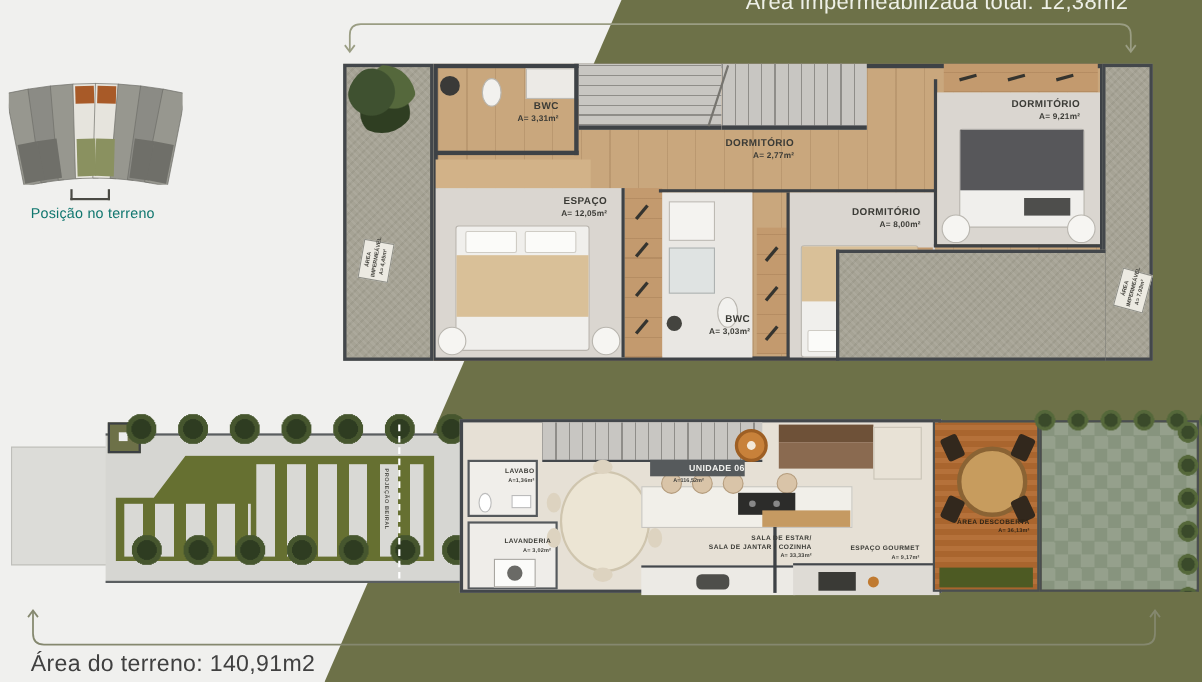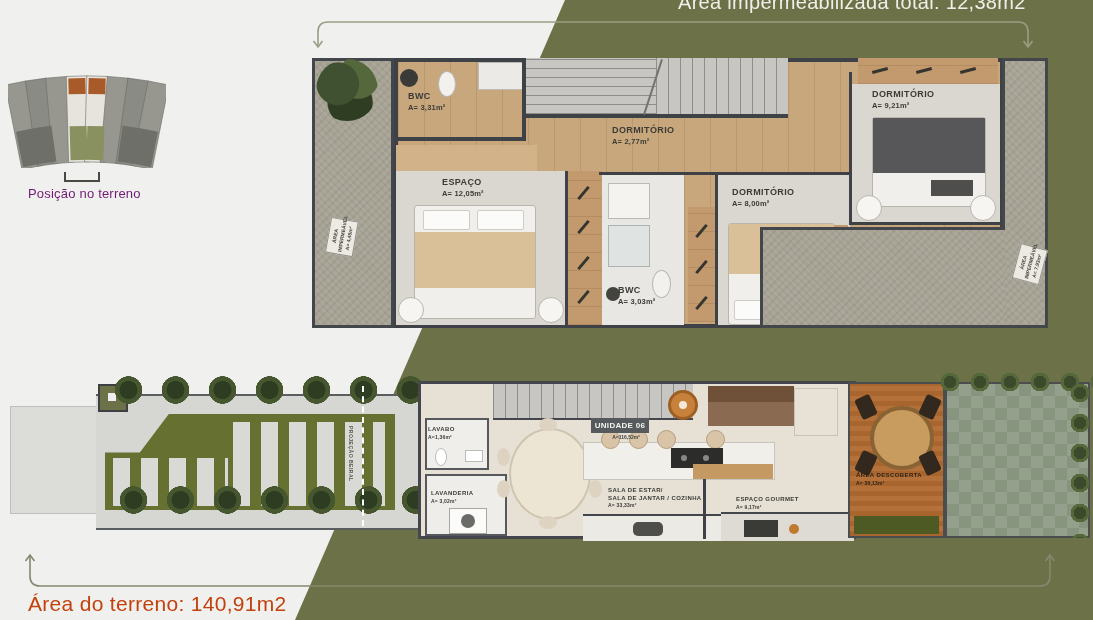--- a/index.html
+++ b/index.html
@@ -9,35 +9,35 @@
   .diag{position:absolute;inset:0;background:#6d7148;
         clip-path:polygon(565px 0,1093px 0,1093px 620px,295px 620px)}
   
   .badge{position:absolute;left:0;top:0;width:168px;height:46px;background:#6d7148;
          border-radius:0 0 44px 0}
   .badge-txt{position:absolute;left:5px;top:-10px;font-size:29px;line-height:1;
              font-weight:300;color:#f3f2ec;letter-spacing:.5px}
   .top-ann{position:absolute;left:678px;top:-9px;font-size:20px;font-weight:300;
            color:#eef0e7;letter-spacing:.3px}
   .footer-txt{position:absolute;left:28px;top:592px;font-size:21px;font-weight:300;
-              color:#c2410c;letter-spacing:.3px}
-  .site-cap{position:absolute;left:28px;top:186px;font-size:13px;color:#701a75;letter-spacing:.2px}
+              color:#404040;letter-spacing:.3px}
+  .site-cap{position:absolute;left:28px;top:186px;font-size:13px;color:#0f766e;letter-spacing:.2px}
   .site-bracket{position:absolute;left:64px;top:172px;width:32px;height:8px;
                 border-left:2px solid #4a4a44;border-right:2px solid #4a4a44;border-bottom:2px solid #4a4a44}
   
   .grass{background:#a6a395;
          background-image:repeating-linear-gradient(45deg,rgba(255,255,255,.07) 0 2px,transparent 2px 5px),
                           repeating-linear-gradient(-45deg,rgba(60,60,45,.08) 0 2px,transparent 2px 6px)}
   .wood{background:#c9a77d;
         background-image:repeating-linear-gradient(90deg,rgba(80,45,15,.12) 0 1px,transparent 1px 26px)}
   .woodv{background:#c39a6e;
         background-image:repeating-linear-gradient(0deg,rgba(80,45,15,.12) 0 1px,transparent 1px 18px)}
   .room{background:#dad6d0}
   .wall{position:absolute;background:#3e4246}
-  .lbl{position:absolute;text-align:left;color:#3b3b36;font-weight:700;letter-spacing:.4px;z-index:6}
+  .lbl{position:absolute;text-align:right;color:#3b3b36;font-weight:700;letter-spacing:.4px;z-index:6}
   .lbl .n{font-size:9px;line-height:1.3}
   .lbl .a{font-size:7.5px;font-weight:600;letter-spacing:.2px}
   .lbl2 .n{font-size:6px;line-height:1.25}
   .lbl2 .a{font-size:5px;font-weight:600}
   .vlabel{position:absolute;width:30px;background:#eceae2;border:1px solid #8f8f87;padding:3px 2px;
           font-size:5px;font-weight:700;color:#45443e;text-align:center;line-height:1.35;
           transform:rotate(-80deg);z-index:6}
   .circle{position:absolute;border-radius:50%}
   .bed{position:absolute;background:#f0efec;border:1px solid #b9b5ae;border-radius:3px}
   .pillow{position:absolute;background:#fbfbf9;border:1px solid #cfccc5;border-radius:2px}
@@ -261,21 +261,21 @@
 
       <div class="abs" style="left:88px;top:44px;width:78px;height:88px;background:#ece5d4;border:2px solid #cfc5ae;border-radius:50%">
         <div class="circle" style="left:28px;top:-12px;width:18px;height:13px;background:#ddd3c0"></div>
         <div class="circle" style="left:28px;top:86px;width:18px;height:13px;background:#ddd3c0"></div>
         <div class="circle" style="left:-14px;top:18px;width:13px;height:18px;background:#ddd3c0"></div>
         <div class="circle" style="left:-14px;top:50px;width:13px;height:18px;background:#ddd3c0"></div>
         <div class="circle" style="left:78px;top:18px;width:13px;height:18px;background:#ddd3c0"></div>
         <div class="circle" style="left:78px;top:50px;width:13px;height:18px;background:#ddd3c0"></div>
       </div>
 
-      <div class="abs" style="left:170px;top:34px;width:58px;height:15px;background:#565a5c;color:#f2f2ef;font-size:8px;font-weight:700;text-align:center;line-height:15px;letter-spacing:.3px;z-index:7">UNIDADE 06</div>
+      <div class="abs" style="left:170px;top:34px;width:86px;height:15px;background:#565a5c;color:#f2f2ef;font-size:8px;font-weight:700;text-align:right;line-height:15px;letter-spacing:.3px;z-index:7">UNIDADE 06</div>
       <div class="abs" style="left:170px;top:50px;width:70px;text-align:center;font-size:5px;font-weight:700;color:#3f3f3c;z-index:7">A=116,52m²</div>
       <div class="abs" style="left:162px;top:58px;width:190px;height:36px;background:#f1efe9;border:1px solid #c8c5bf"></div>
       <div class="circle" style="left:180px;top:46px;width:17px;height:17px;background:#d9c4a8;border:1px solid #b59d7e"></div>
       <div class="circle" style="left:208px;top:46px;width:17px;height:17px;background:#d9c4a8;border:1px solid #b59d7e"></div>
       <div class="circle" style="left:236px;top:46px;width:17px;height:17px;background:#d9c4a8;border:1px solid #b59d7e"></div>
       <div class="circle" style="left:285px;top:46px;width:17px;height:17px;background:#d9c4a8;border:1px solid #b59d7e"></div>
       <div class="abs" style="left:250px;top:64px;width:52px;height:20px;background:#2c2c2a">
         <div class="circle" style="left:10px;top:7px;width:6px;height:6px;background:#888"></div>
         <div class="circle" style="left:32px;top:7px;width:6px;height:6px;background:#888"></div>
       </div>

